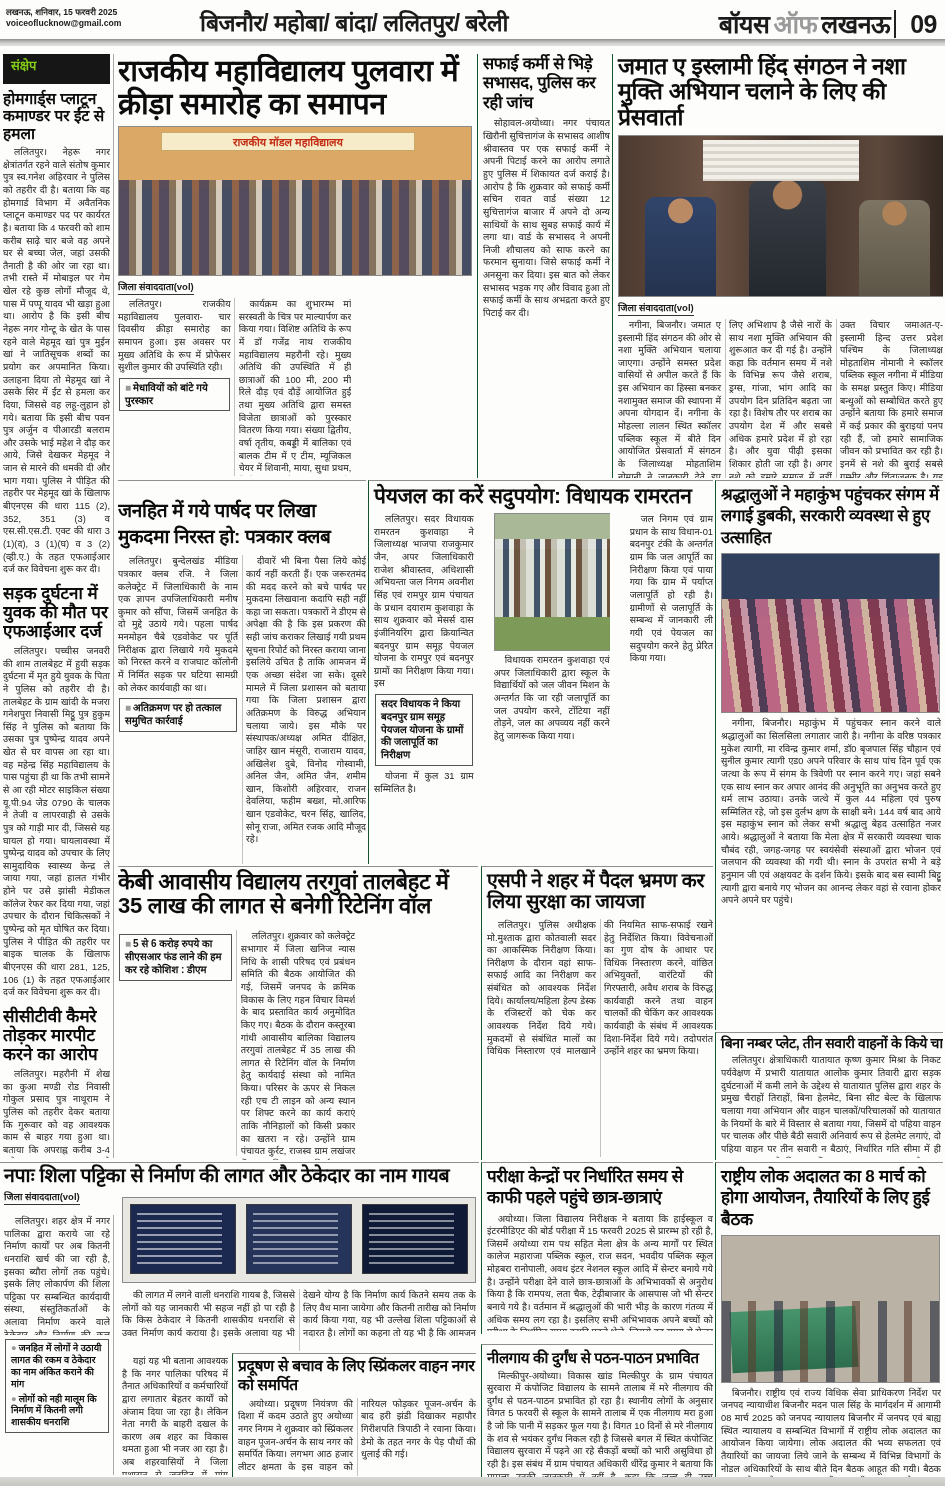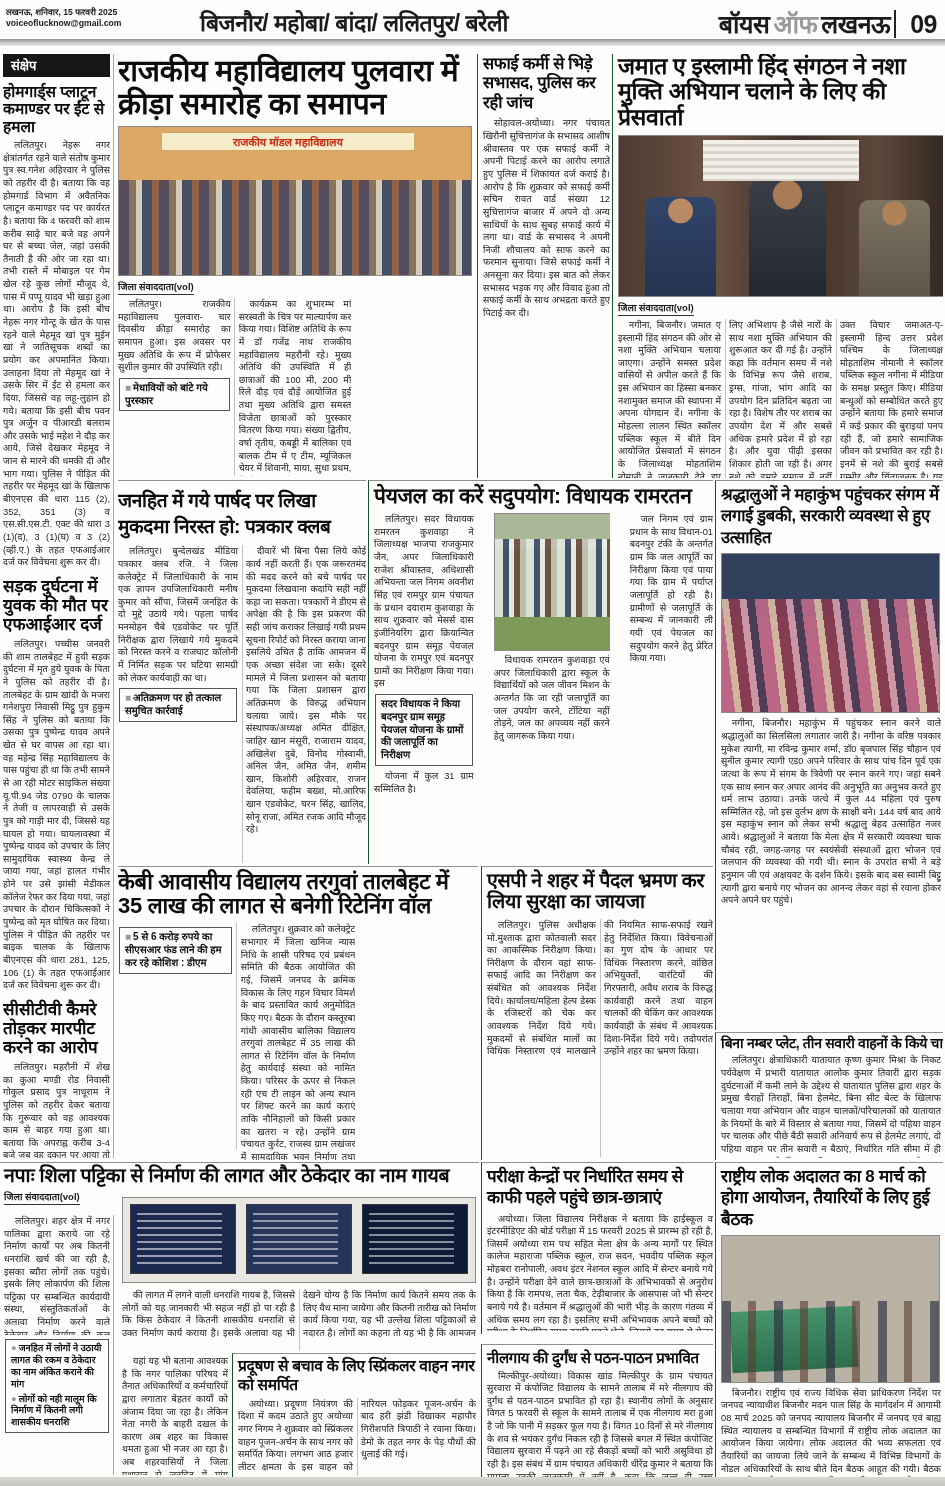--- a/index.html
+++ b/index.html
@@ -19,21 +19,21 @@
   .bl1{border-left:1px solid #14532d}
   
   .mast{font-weight:800;font-size:25px;letter-spacing:-.5px}
   .mast .mid{color:#9a9a9a;margin:0 4px}
   .pageno{border-left:2px solid #222;padding-left:14px;margin-left:4px}
   .districts{font-weight:800;font-size:23px;letter-spacing:-.5px}
   .dateblk{font-size:8.6px;font-weight:700;line-height:1.3}
   .rulebar{position:absolute;left:0;top:39px;width:945px;height:7px;
            background:linear-gradient(#8f8f8f,#cdcdcd 55%,#e3e3e0)}
   
-  .brieftitle{background:#161616;color:#ffffff;font-weight:800;font-size:13px;padding:2px 8px 3px;margin-bottom:5px}
+  .brieftitle{background:#161616;color:#84cc16;font-weight:800;font-size:13px;padding:2px 8px 10px;margin-bottom:5px}
   .briefhl{font-weight:800;font-size:15.5px;line-height:1.12;margin:6px 0 4px;color:#0c0c0c}
   
   .banner{position:absolute;left:12%;top:5px;width:72%;background:#f6ecc9;color:#c32a12;
           font-weight:800;font-size:11px;text-align:center;padding:1px 2px;border:1px solid #caa86a}
   .crowd{position:absolute;left:0;bottom:0;width:100%;opacity:.88}
   .person{position:absolute;border-radius:10px 10px 0 0}
   .plaque{position:absolute;top:7%;height:84%;border:1px solid #3a3a3a;
           background:repeating-linear-gradient(180deg,rgba(255,255,255,.55) 0 1.6px,rgba(255,255,255,0) 1.6px 7px) 6px 8px/82% 80% no-repeat,#1b2950}
   .tbl{position:absolute;background:linear-gradient(#47946c,#2c6e4e);transform:rotate(-3deg)}
   .footbar{position:absolute;left:0;top:1477px;width:945px;height:9px;background:linear-gradient(#d8d8d4,#c4c4c0)}
@@ -89,21 +89,21 @@
     <div class="photo" style="width:326px;height:162px;margin-top:5px;background:linear-gradient(90deg,#4d3a30,#6b5244 28%,#3f3029 55%,#5d483c 80%,#332822)">
       <div class="abs" style="left:26%;top:4px;width:48%;height:26%;background:repeating-linear-gradient(180deg,#f2efe9 0 4px,#d8d4cc 4px 7px)"></div>
       <div class="person" style="left:8%;bottom:0;width:22%;height:62%;background:radial-gradient(circle at 50% 14%,#b98a63 0 13%,rgba(0,0,0,0) 14%),linear-gradient(#31456b,#24334f)"></div>
       <div class="person" style="left:40%;bottom:0;width:24%;height:72%;background:radial-gradient(circle at 50% 12%,#a87a55 0 13%,rgba(0,0,0,0) 14%),linear-gradient(#3a3f47,#23272e)"></div>
       <div class="person" style="left:74%;bottom:0;width:22%;height:60%;background:radial-gradient(circle at 50% 14%,#b08258 0 13%,rgba(0,0,0,0) 14%),linear-gradient(#7d7463,#5d5547)"></div>
     </div>
     <div><span class="byline">जिला संवाददाता(vol)</span></div>
     <div class="cols3 body" style="height:196px">नगीना, बिजनौर। जमात ए इस्लामी हिंद संगठन की ओर से नशा मुक्ति अभियान चलाया जाएगा। उन्होंने समस्त प्रदेश वासियों से अपील करते हैं कि इस अभियान का हिस्सा बनकर नशामुक्त समाज की स्थापना में अपना योगदान दें। नगीना के मोहल्ला लालन स्थित स्कॉलर पब्लिक स्कूल में बीते दिन आयोजित प्रेसवार्ता में संगठन के जिलाध्यक्ष मोहताशिम नोमानी ने जानकारी देते हुए बताया कि नशा मुक्त समाज-हमारा संकल्प व नशा समाज के लिए अभिशाप है जैसे नारों के साथ नशा मुक्ति अभियान की शुरूआत कर दी गई है। उन्होंने कहा कि वर्तमान समय में नशे के विभिन्न रूप जैसे शराब, ड्रग्स, गांजा, भांग आदि का उपयोग दिन प्रतिदिन बढ़ता जा रहा है। विशेष तौर पर शराब का उपयोग देश में और सबसे अधिक हमारे प्रदेश में हो रहा है। और युवा पीढ़ी इसका शिकार होती जा रही है। अगर नशे को हमारे समाज में नहीं रोका गया तो आगे जाकर बहुत घातक परिणाम सामने आएंगे। उक्त विचार जमाअत-ए-इस्लामी हिन्द उत्तर प्रदेश पश्चिम के जिलाध्यक्ष मोहताशिम नोमानी ने स्कॉलर पब्लिक स्कूल नगीना में मीडिया के समक्ष प्रस्तुत किए। मीडिया बन्धुओं को सम्बोधित करते हुए उन्होंने बताया कि हमारे समाज में कई प्रकार की बुराइयां पनप रही हैं, जो हमारे सामाजिक जीवन को प्रभावित कर रही है। इनमें से नशे की बुराई सबसे गम्भीर और चिंताजनक है। यह न केवल व्यक्तिगत जीवन को बर्बाद करती है बल्कि परिवार और समाज की जड़ों को भी कमजोर करती है। इस बुराई के कारण युवा पीढ़ी अपनी क्षमता और भविष्य को खो रही है। इसके चलते अपराध, स्वास्थ्य समस्याएं और आर्थिक तंगी जैसी कई अन्य समस्याएं भी जन्म ले रही है। नशे की लत समाज की प्रगति में सबसे बड़ी बाधा बनती जा रही है, जिसे जड़ से समाप्त करना अतिआवश्यक है। इसकी गम्भीरता को देखते हुए जमाअत-ए-इस्लामी हिन्द उत्तर प्रदेश पश्चिम ने नशा मुक्त समाज-हमारा संकल्प शीर्षक के तहत नशा मुक्ति अभियान 14.फरवरी से 23 फरवरी 2025 तक चलाये जाने का निर्णय लिया है। इस अवसर पर स्कॉलर पब्लिक स्कूल के प्रबन्धक मौ0 शारिक, अजीमुर्रहमान, डॉ0 दाऊद, डॉ0 एहतशाम, मास्टर शाहिद, मसरूर अहमद, तस्लीम अहमद आदि मौजूद रहे।</div>
   </div>
 
-  <div class="abs bt" style="left:118px;top:480px;width:248px;height:384px;overflow:hidden;padding-top:7px">
+  <div class="abs bt" style="left:118px;top:480px;width:248px;height:384px;overflow:hidden;padding-top:17px">
     <div class="hl" style="font-size:19px;line-height:1.35">जनहित में गये पार्षद पर लिखा मुकदमा निरस्त हो: पत्रकार क्लब</div>
     <div class="cols2" style="height:318px;margin-top:6px">
       <div class="body">ललितपुर। बुन्देलखंड मीडिया पत्रकार क्लब रजि. ने जिला कलेक्ट्रेट में जिलाधिकारी के नाम एक ज्ञापन उपजिलाधिकारी मनीष कुमार को सौंपा, जिसमें जनहित के दो मुद्दे उठाये गये। पहला पार्षद मनमोहन चैबे एडवोकेट पर पूर्ति निरीक्षक द्वारा लिखाये गये मुकदमे को निरस्त करने व राजघाट कॉलोनी में निर्मित सड़क पर घटिया सामग्री को लेकर कार्यवाही का था।</div>
       <div class="sub"><span class="bl">■</span><span>अतिक्रमण पर हो तत्काल समुचित कार्रवाई</span></div>
       <div class="body">दीवारें भी बिना पैसा लिये कोई कार्य नहीं करती हैं। एक जरूरतमंद की मदद करने को बचे पार्षद पर मुकदमा लिखवाना कदापि सही नहीं कहा जा सकता। पत्रकारों ने डीएम से अपेक्षा की है कि इस प्रकरण की सही जांच कराकर लिखाई गयी प्रथम सूचना रिपोर्ट को निरस्त कराया जाना इसलिये उचित है ताकि आमजन में एक अच्छा संदेश जा सके। दूसरे मामले में जिला प्रशासन को बताया गया कि जिला प्रशासन द्वारा अतिक्रमण के विरुद्ध अभियान चलाया जाये। इस मौके पर संस्थापक/अध्यक्ष अमित दीक्षित, जाहिर खान मंसूरी, राजाराम यादव, अखिलेश दुबे, विनोद गोस्वामी, अनिल जैन, अमित जैन, शमीम खान, किशोरी अहिरवार, राजन देवलिया, फहीम बख्श, मो.आरिफ खान एडवोकेट, चरन सिंह, खालिद, सोनू राजा, अमित रजक आदि मौजूद रहे।</div>
     </div>
   </div>
 
   <div class="abs bt bl1" style="left:368px;top:480px;width:345px;height:384px;overflow:hidden;padding:3px 0 0 5px">
     <div class="hl" style="font-size:21px;white-space:nowrap">पेयजल का करें सदुपयोग: विधायक रामरतन</div>
@@ -128,21 +128,21 @@
   <div class="abs bt bl1" style="left:715px;top:480px;width:228px;height:550px;overflow:hidden;padding:3px 2px 0 5px">
     <div class="hl" style="font-size:16.5px;line-height:1.3">श्रद्धालुओं ने महाकुंभ पहुंचकर संगम में लगाई डुबकी, सरकारी व्यवस्था से हुए उत्साहित</div>
     <div class="photo" style="width:219px;height:160px;margin-top:5px;background:linear-gradient(#31405c 0 40%,#5a4a55 40% 55%,#7a4a55 55% 100%)">
       <div class="crowd" style="height:72%;background:repeating-linear-gradient(83deg,#c46a8a 0 13px,#e0c2a8 13px 20px,#8a3a50 20px 31px,#d8a0b0 31px 38px,#4a3a55 38px 46px)"></div>
     </div>
     <div class="body" style="margin-top:4px;height:376px">नगीना, बिजनौर। महाकुंभ में पहुंचकर स्नान करने वाले श्रद्धालुओं का सिलसिला लगातार जारी है। नगीना के वरिष्ठ पत्रकार मुकेश त्यागी, मा रविन्द्र कुमार शर्मा, डॉ0 बृजपाल सिंह चौहान एवं सुनील कुमार त्यागी एड0 अपने परिवार के साथ पांच दिन पूर्व एक जत्था के रूप में संगम के त्रिवेणी पर स्नान करने गए। जहां सबने एक साथ स्नान कर अपार आनंद की अनुभूति का अनुभव करते हुए धर्म लाभ उठाया। उनके जत्थे में कुल 44 महिला एवं पुरुष सम्मिलित रहे, जो इस दुर्लभ क्षण के साक्षी बने। 144 वर्ष बाद आये इस महाकुंभ स्नान को लेकर सभी श्रद्धालु बेहद उत्साहित नजर आये। श्रद्धालुओं ने बताया कि मेला क्षेत्र में सरकारी व्यवस्था चाक चौबंद रही, जगह-जगह पर स्वयंसेवी संस्थाओं द्वारा भोजन एवं जलपान की व्यवस्था की गयी थी। स्नान के उपरांत सभी ने बड़े हनुमान जी एवं अक्षयवट के दर्शन किये। इसके बाद बस स्वामी बिट्टू त्यागी द्वारा बनाये गए भोजन का आनन्द लेकर वहां से रवाना होकर अपने अपने घर पहुंचे।</div>
   </div>
 
   <div class="abs bt" style="left:118px;top:866px;width:360px;height:294px;overflow:hidden;padding-top:3px">
     <div class="hl" style="font-size:22px">केबी आवासीय विद्यालय तरगुवां तालबेहट में 35 लाख की लागत से बनेगी रिटेनिंग वॉल</div>
-    <div class="cols3" style="height:226px;margin-top:5px">
+    <div class="cols3" style="height:226px;margin-top:12px">
       <div class="sub"><span class="bl">■</span><span>5 से 6 करोड़ रुपये का सीएसआर फंड लाने की हम कर रहे कोशिश : डीएम</span></div>
       <div class="body">ललितपुर। शुक्रवार को कलेक्ट्रेट सभागार में जिला खनिज न्यास निधि के शासी परिषद एवं प्रबंधन समिति की बैठक आयोजित की गई, जिसमें जनपद के क्रमिक विकास के लिए गहन विचार विमर्श के बाद प्रस्तावित कार्य अनुमोदित किए गए। बैठक के दौरान कस्तूरबा गांधी आवासीय बालिका विद्यालय तरगुवां तालबेहट में 35 लाख की लागत से रिटेनिंग वॉल के निर्माण हेतु कार्यदाई संस्था को नामित किया। परिसर के ऊपर से निकल रही एच टी लाइन को अन्य स्थान पर शिफ्ट करने का कार्य कराएं ताकि नौनिहालों को किसी प्रकार का खतरा न रहे। उन्होंने ग्राम पंचायत कुर्रट, राजस्व ग्राम लखंजर में सामुदायिक भवन निर्माण तथा शत-प्रतिशत मतदान करने वाले गांव सौल्दा में एक शादी घर के भवन निर्माण हेतु अपनी प्रशासनिक स्वीकृति प्रदान करते हुए संबंधित खंड विकास अधिकारी को आदेशित किया कि वह मार्ग बनाएगा ताकि क्षेत्रवासियों को आवागमन में कोई परेशानी न हो। इस अवसर पर जिलाधिकारी ने बताया कि वह व्यक्तिगत प्रयासों से कुछ कंपनी व कार्यदाई संस्थाओं से संपर्क कर जनपद के विकास के लिए 5 से 6 करोड़ रुपए का सीएसआर फंड लाने की कोशिश कर रहे हैं इसके लिए उन्होंने संबंधित अधिकारियों को निर्देशित किया।</div>
     </div>
   </div>
 
   <div class="abs bt bl1" style="left:481px;top:866px;width:232px;height:294px;overflow:hidden;padding:3px 0 0 5px">
     <div class="hl" style="font-size:19.5px">एसपी ने शहर में पैदल भ्रमण कर लिया सुरक्षा का जायजा</div>
     <div class="cols2 body" style="height:238px;margin-top:6px">ललितपुर। पुलिस अधीक्षक मो.मुश्ताक द्वारा कोतवाली सदर का आकस्मिक निरीक्षण किया। निरीक्षण के दौरान वहां साफ-सफाई आदि का निरीक्षण कर संबंधित को आवश्यक निर्देश दिये। कार्यालय/महिला हेल्प डेस्क के रजिस्टरों को चेक कर आवश्यक निर्देश दिये गये। मुकदमों से संबंधित मालों का विधिक निस्तारण एवं मालखाने की नियमित साफ-सफाई रखने हेतु निर्देशित किया। विवेचनाओं का गुण दोष के आधार पर विधिक निस्तारण करने, वांछित अभियुक्तों, वारंटियों की गिरफ्तारी, अवैध शराब के विरुद्ध कार्यवाही करने तथा वाहन चालकों की चेकिंग कर आवश्यक कार्यवाही के संबंध में आवश्यक दिशा-निर्देश दिये गये। तदोपरांत उन्होंने शहर का भ्रमण किया।</div>
   </div>
 

